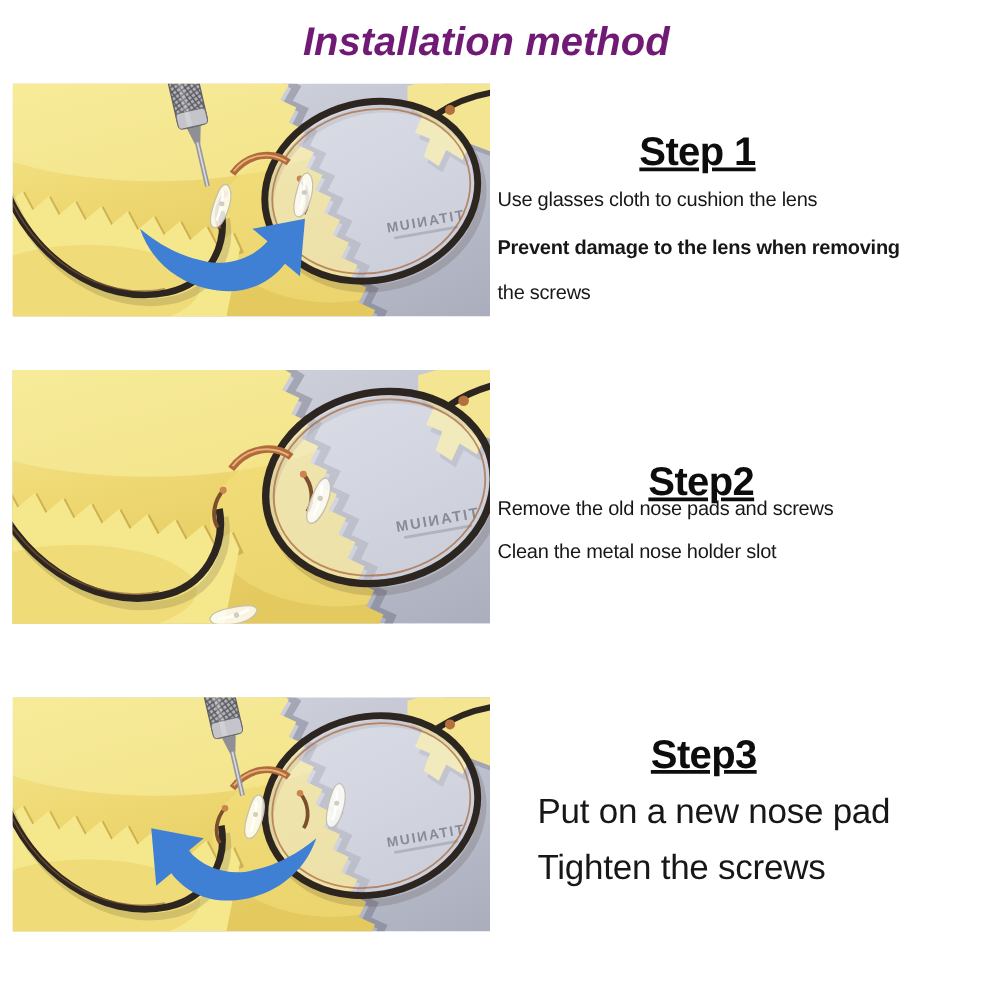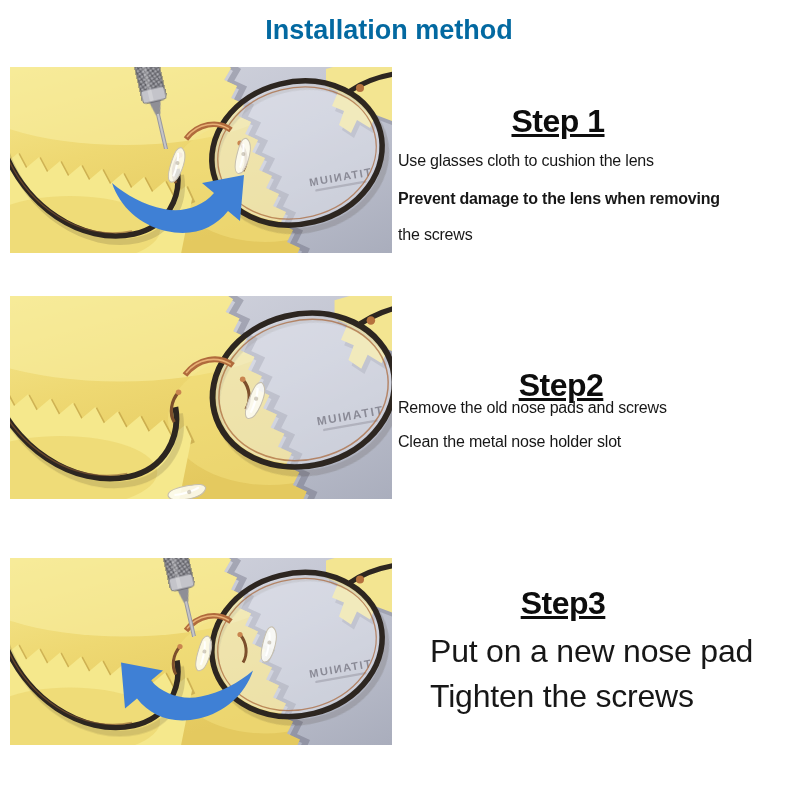--- a/index.html
+++ b/index.html
@@ -3,37 +3,37 @@
 <meta charset="utf-8">
 <style>
   html,body{margin:0;padding:0;}
   body{
     width:800px;height:800px;position:relative;background:#ffffff;
     font-family:"Liberation Sans",sans-serif;color:#131313;overflow:hidden;
   }
   svg{font-family:"Liberation Sans",sans-serif;}
   .page-title{
     position:absolute;top:15px;left:389px;transform:translateX(-50%);
-    font-size:27px;font-weight:600;letter-spacing:0;white-space:nowrap;margin:0;color:#0369a1;
+    font-size:32px;font-weight:600;letter-spacing:0;white-space:nowrap;margin:0;color:#701a75;font-style:italic;
   }
   figure.photo{position:absolute;left:10px;margin:0;}
   #photo1{top:67px;width:382px;height:186px;}
   #photo2{top:296px;width:382px;height:203px;}
   #photo3{top:558px;width:382px;height:187px;}
   figure.photo svg{display:block;width:100%;height:100%;}
   .step-h{
     position:absolute;transform:translateX(-50%);margin:0;
     font-size:32px;font-weight:600;letter-spacing:-0.5px;white-space:nowrap;color:#0d0d0d;text-decoration:underline;
   }
   #s1h{left:558px;top:103px;}
   #s2h{left:561px;top:327px;margin-top:40px;}
   #s3h{left:563px;top:585px;text-align:center;}
   .bl{position:absolute;margin:0;white-space:nowrap;font-weight:400;color:#171717;}
   .bl.sz1{font-size:16px;letter-spacing:-0.2px;}
-  .bl.sz3{font-size:32px;letter-spacing:-0.2px;}
+  .bl.sz3{font-size:28px;letter-spacing:-0.2px;}
   #s1l1{left:398px;top:152px;}
   #s1l2{left:398px;top:190px;font-weight:bold;}
   #s1l3{left:398px;top:226px;}
   #s2l1{left:398px;top:399px;}
   #s2l2{left:398px;top:433px;}
   #s3l1{left:430px;top:633px;}
   #s3l2{left:430px;top:678px;}
 </style>
 </head>
 <body>

